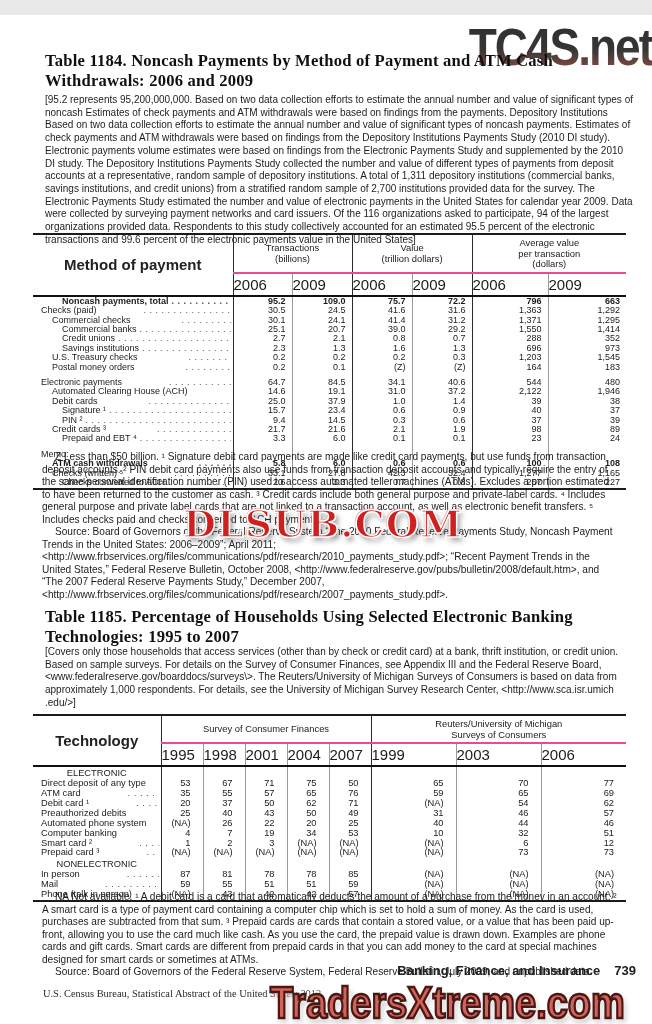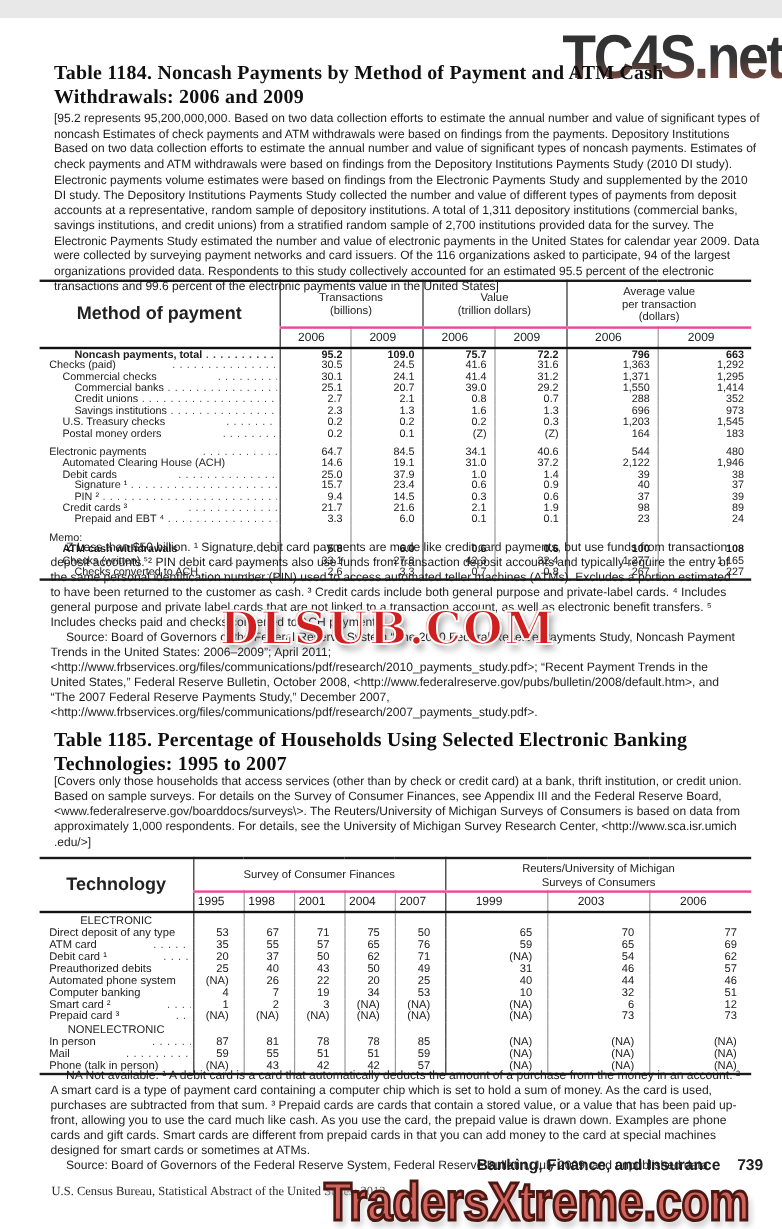--- a/index.html
+++ b/index.html
@@ -17,21 +17,21 @@
 
   
   table{border-collapse:collapse;table-layout:fixed;width:593px;
         border-top:2px solid #1a1a1a;border-bottom:2px solid #1a1a1a;font-family:"Liberation Sans",sans-serif;}
   thead{border-bottom:2px solid #111;}
   th{font-weight:400;}
   .bdark{border-right:1px solid #2b2b2b;}
   .bthin{border-right:1px solid #9a9a9a;}
   .stubh{text-align:center;vertical-align:middle;font-size:15px;color:#222;font-weight:bold;}
   .grouph{text-align:center;white-space:pre-line;font-size:9.4px;line-height:10.6px;padding:3px 2px 2px 2px;border-bottom:2px solid #ec4899;vertical-align:middle;}
-  .yearh{text-align:center;font-size:10px;padding:2px 6px 2px 0;}
+  .yearh{text-align:left;font-size:15px;padding:2px 6px 2px 0;}
   #t1185 .yearh{padding-right:12px;}
 
   td{padding:0;font-size:9px;line-height:9.4px;vertical-align:baseline;}
   #t1185 td{font-size:9.3px;line-height:9.9px;}
   td.num{text-align:right;padding-right:6px;white-space:nowrap;}
   #t1185 td.num{padding-right:12px;}
   .bold, .bold .lbl, td.num.bold{font-weight:700;}
 
   .stubwrap{display:flex;align-items:baseline;overflow:hidden;}
   .ind0{padding-left:8px;gap:44px;} .ind1{padding-left:19px;gap:48px;} .ind2{padding-left:29px;justify-content:space-between;}

